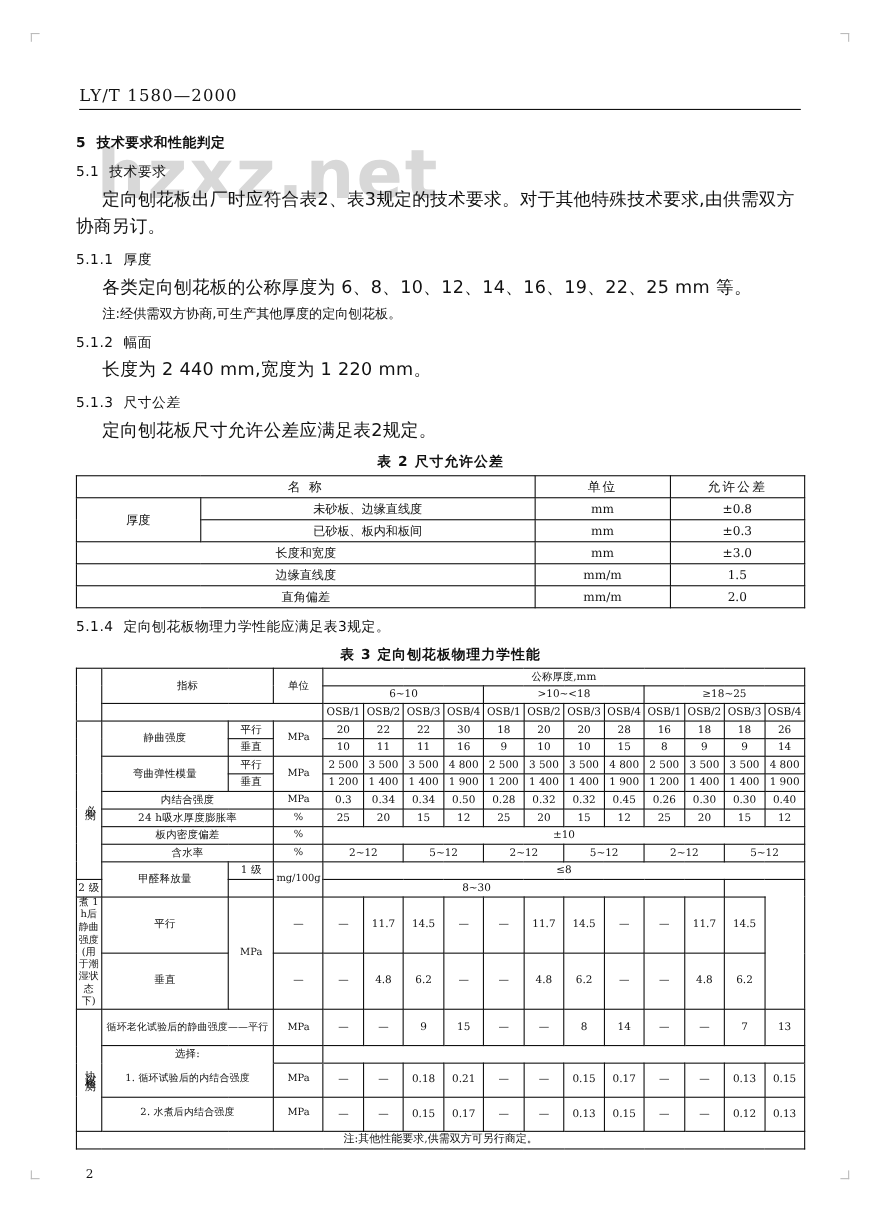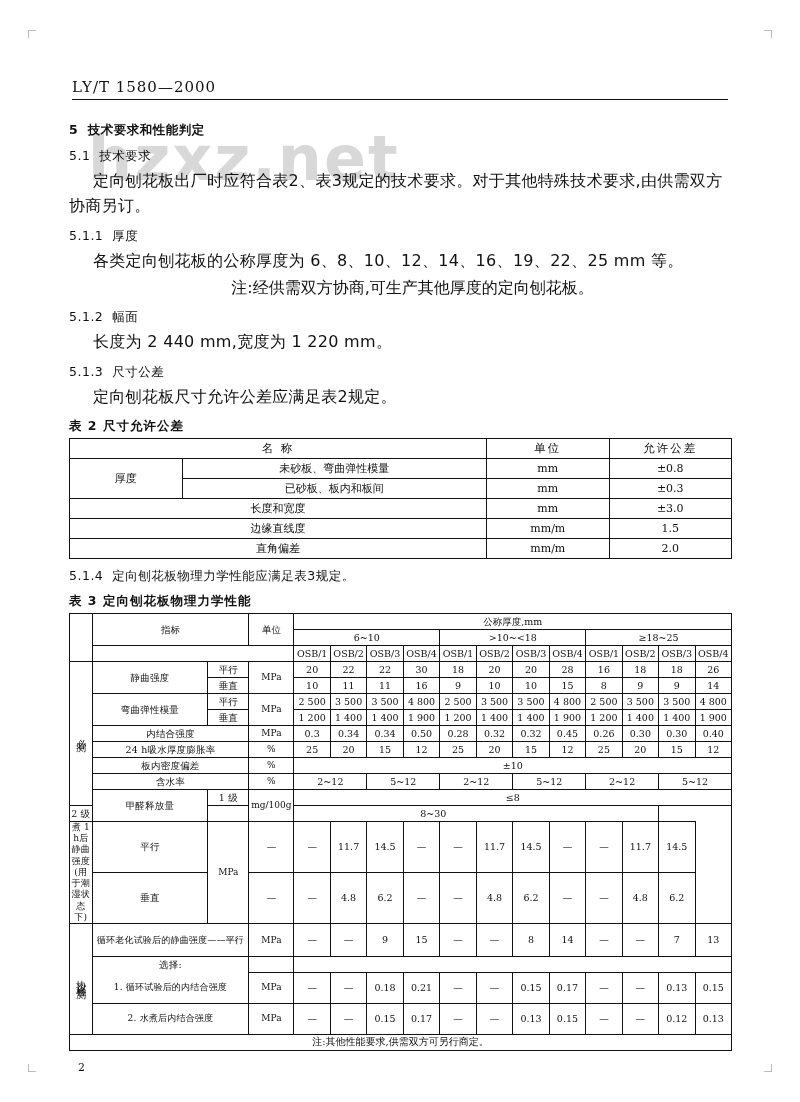--- a/index.html
+++ b/index.html
@@ -62,29 +62,29 @@
     letter-spacing:0.5px;
   }
   .para {
     font-size:16px;
     margin:3px 0 3px 0;
     text-indent:24px;
     line-height:1.55;
     letter-spacing:0.3px;
   }
   .note {
-    font-size:16px;
+    font-size:12px;
     margin:2px 0 2px 0;
     text-indent:24px;
     line-height:1.5;
+  }
+
+  
+  .tbl-caption {
     text-align:center;
-  }
-
-  
-  .tbl-caption {
     font-size:12.5px;
     font-weight:bold;
     margin:8px 0 3px 0;
     letter-spacing:1px;
   }
 
   
   table.doc {
     border-collapse:collapse;
     width:100%;
@@ -195,21 +195,21 @@
           <col style="width:18.5%">
       </colgroup>
       <tbody>
         <tr>
           <td class="hdr" colspan="2">名        称</td>
           <td class="hdr">单位</td>
           <td class="hdr">允许公差</td>
         </tr>
         <tr>
           <td rowspan="2">厚度</td>
-          <td>未砂板、弯曲弹性模量</td>
+          <td>未砂板、边缘直线度</td>
           <td>mm</td>
           <td>±0.8</td>
         </tr>
         <tr>
           <td>已砂板、板内和板间</td>
           <td>mm</td>
           <td>±0.3</td>
         </tr>
         <tr>
           <td colspan="2">长度和宽度</td>

